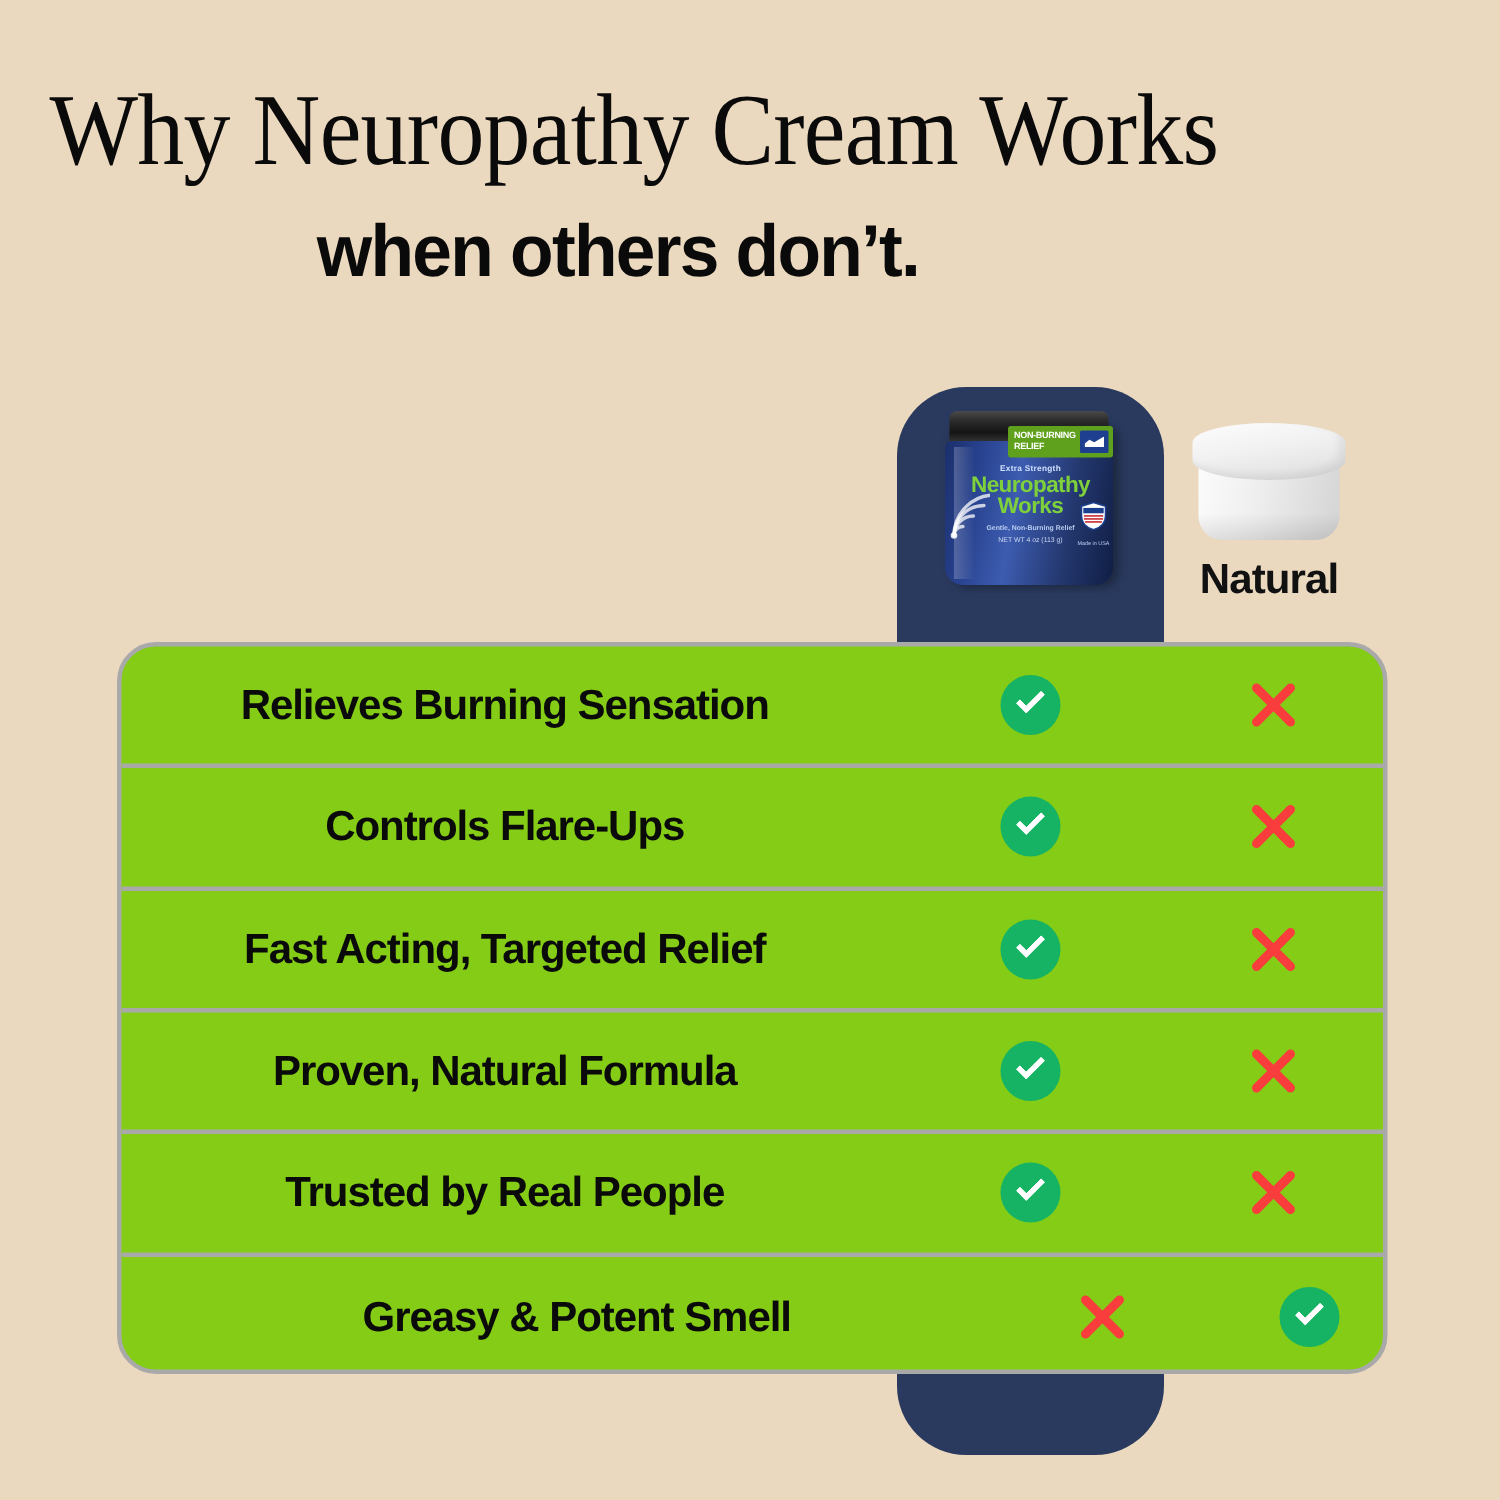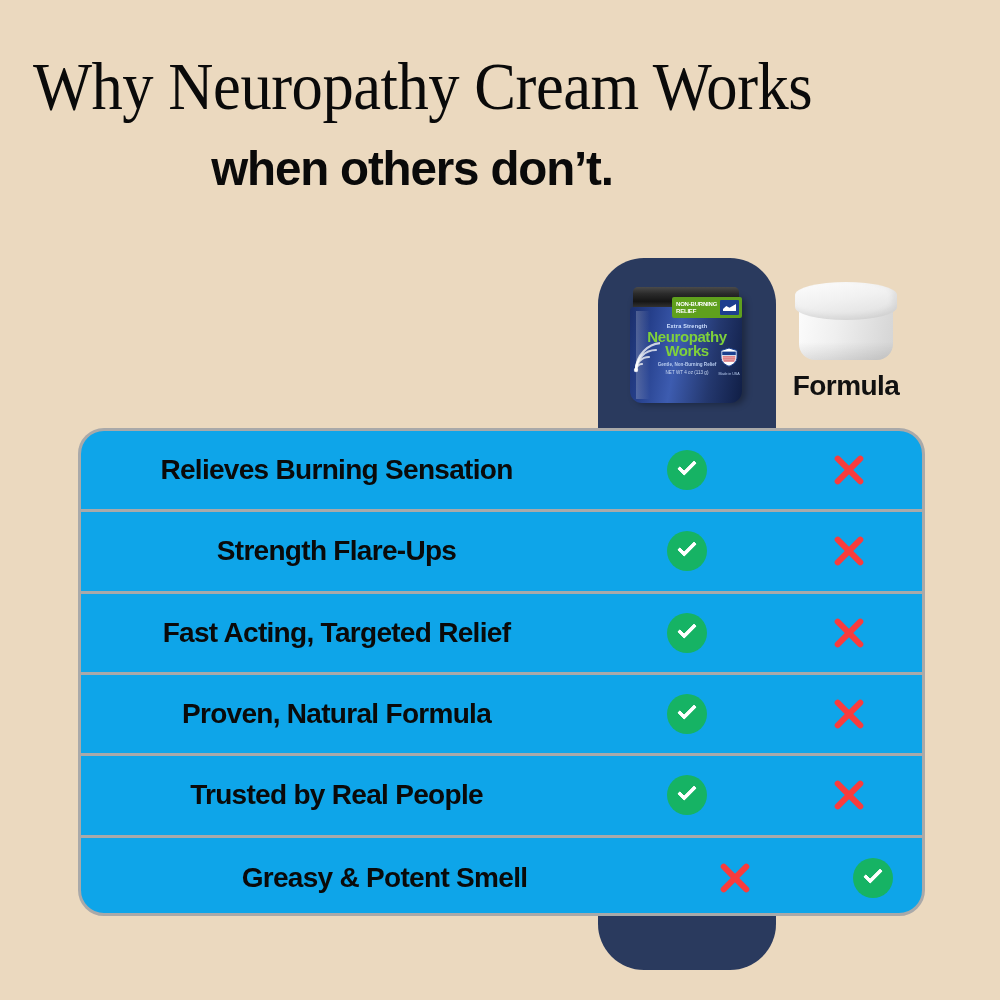--- a/index.html
+++ b/index.html
@@ -56,21 +56,21 @@
     height: 712px;
     background: #2a3a5e;
     border-radius: 46px;
     z-index: 1;
   }
 
   
   .product-jar {
     position: absolute;
     left: 630px;
-    top: 287px;
+    top: 274px;
     width: 115px;
     height: 118px;
     z-index: 3;
   }
   .jar-shadow {
     position: absolute;
     left: 4px;
     top: 10px;
     width: 112px;
     height: 108px;
@@ -265,21 +265,21 @@
   
   .table {
     position: absolute;
     left: 78px;
     top: 428px;
     width: 847px;
     height: 488px;
     border: 3px solid #a9a9a9;
     border-radius: 26px;
     box-sizing: border-box;
-    background: #0ea5e9;
+    background: #84cc16;
     z-index: 2;
     overflow: hidden;
   }
   .row {
     position: relative;
     height: 81.33px;
     display: flex;
     align-items: center;
     border-bottom: 3px solid #a9a9a9;
     box-sizing: border-box;
@@ -359,21 +359,21 @@
   <div class="headline-line2">when others don’t.</div>
 </div>
 
 <div class="navy-column"></div>
 
 <div class="others-wrap">
   <div class="others-jar">
     <div class="others-base"></div>
     <div class="others-lid"></div>
   </div>
-  <div class="others-label">Formula</div>
+  <div class="others-label">Natural</div>
 </div>
 
 <div class="product-jar">
   <div class="jar-shadow"></div>
   <div class="jar-lid"></div>
   <div class="jar-body"></div>
 
   <div class="jar-badge">
     <div class="jar-badge-text">NON-BURNING RELIEF</div>
     <div class="jar-badge-icon"></div>
@@ -415,21 +415,21 @@
     <div class="cell-feature">Relieves Burning Sensation</div>
     <div class="cell-ours">
       <div class="icon-check"></div>
     </div>
     <div class="cell-others">
       <div class="icon-x"></div>
     </div>
   </div>
 
   <div class="row">
-    <div class="cell-feature">Strength Flare-Ups</div>
+    <div class="cell-feature">Controls Flare-Ups</div>
     <div class="cell-ours">
       <div class="icon-check"></div>
     </div>
     <div class="cell-others">
       <div class="icon-x"></div>
     </div>
   </div>
 
   <div class="row">
     <div class="cell-feature">Fast Acting, Targeted Relief</div>

